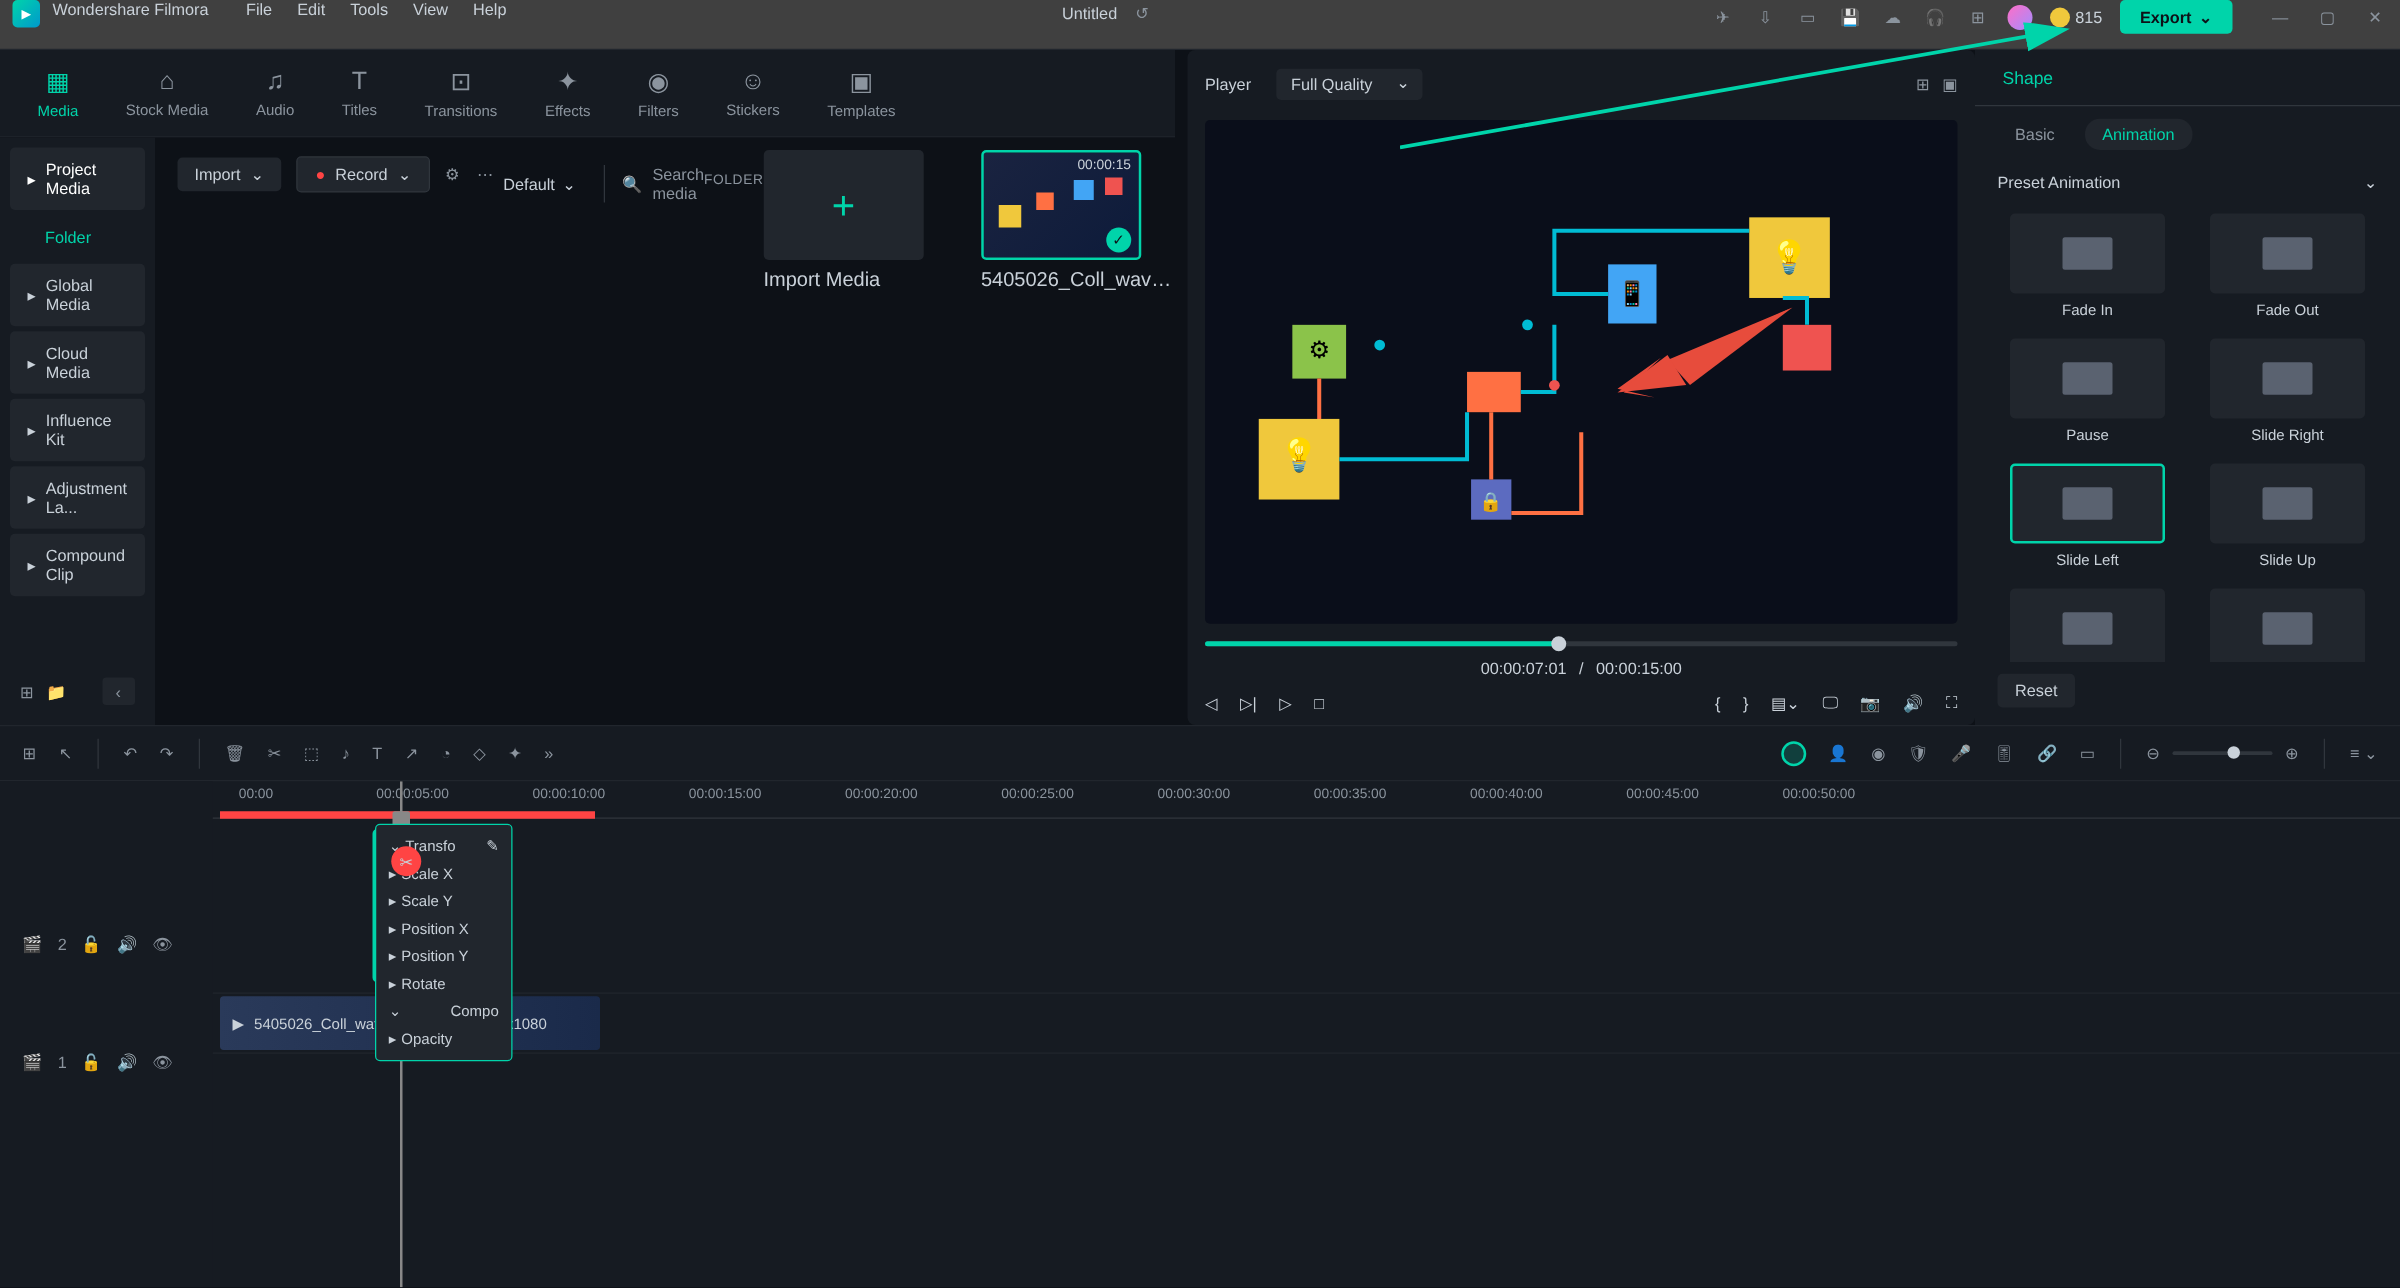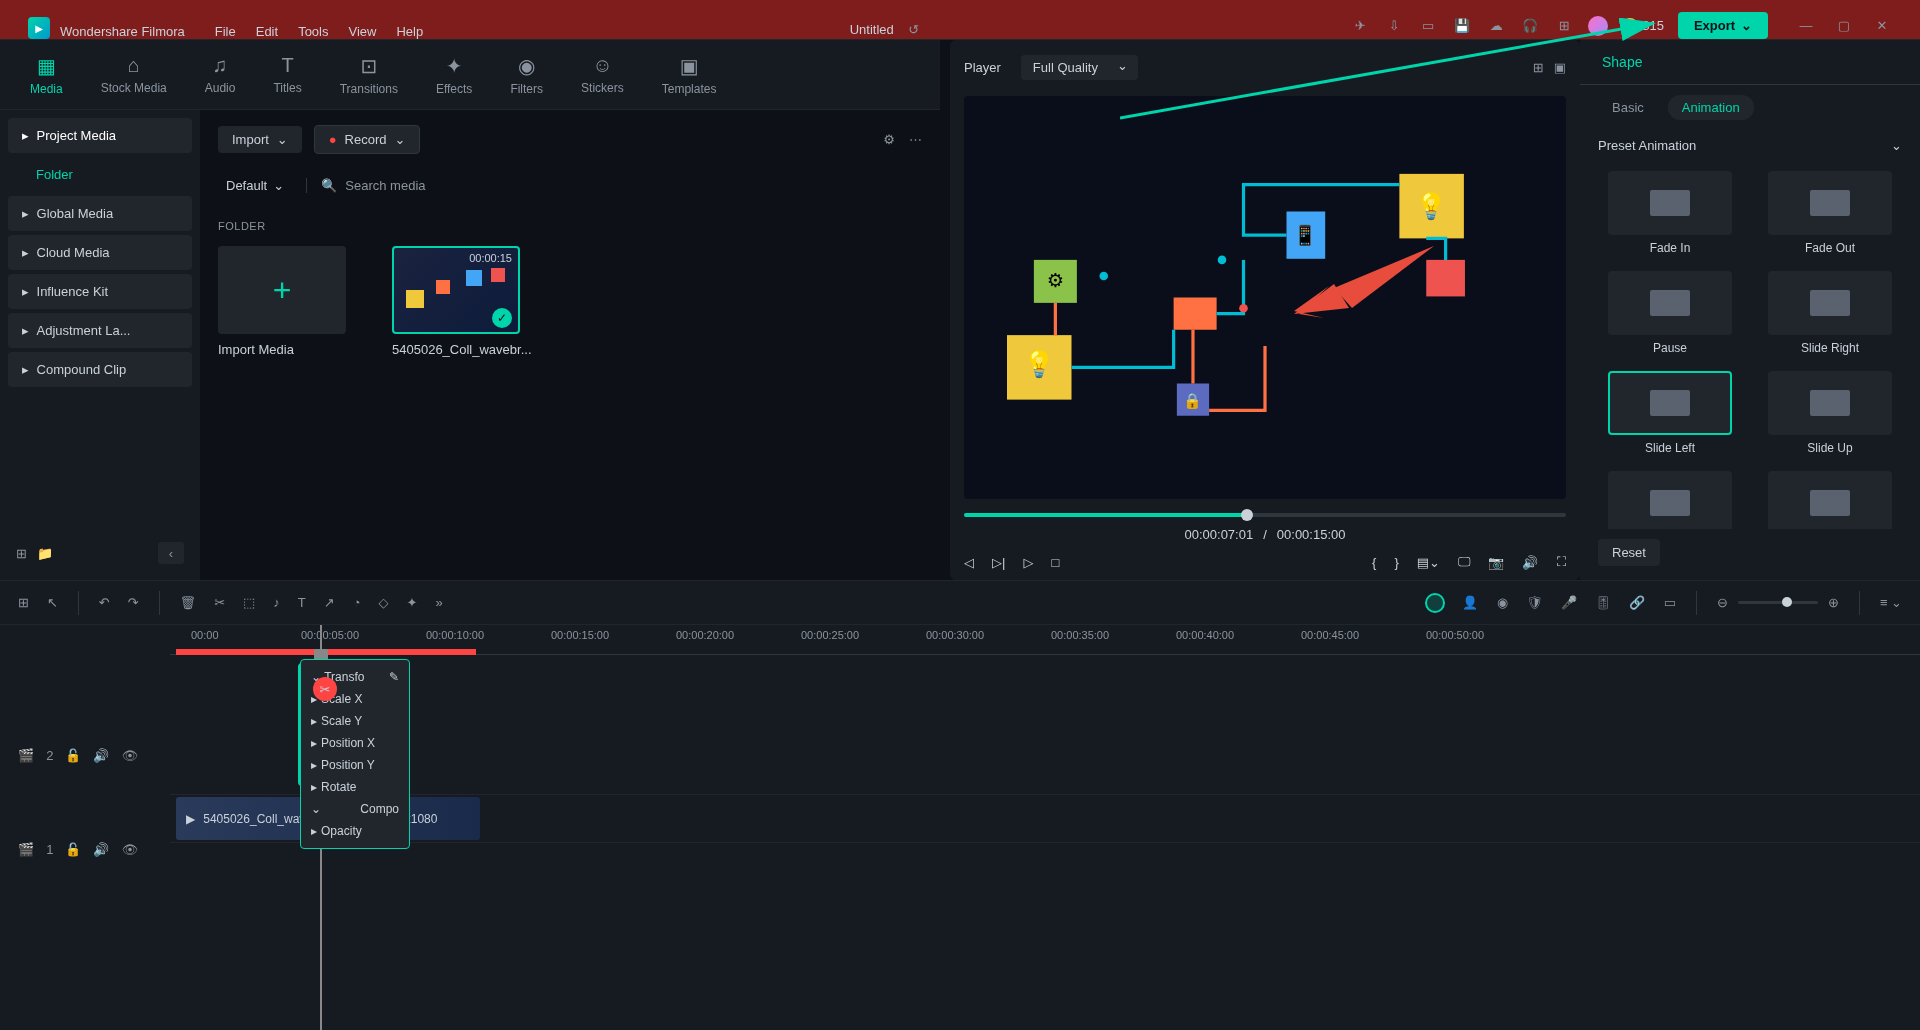--- a/index.html
+++ b/index.html
@@ -1,19 +1,19 @@
 <!DOCTYPE html>
 <html><head>
 <meta charset="utf-8">
 <style>
 * { margin: 0; padding: 0; box-sizing: border-box; font-family: -apple-system, BlinkMacSystemFont, "Segoe UI", Arial, sans-serif; }
 body { background: #0d1117; color: #c9d1d9; overflow: hidden; width: 1920px; height: 1030px; font-size: 13px; }
 
 
-.titlebar { height: 40px; background: #7f1d1d; display: flex; align-items: flex-end; padding: 0 28px; border-bottom: 1px solid #21262d; }
+.titlebar { height: 40px; background: #404040; display: flex; align-items: flex-start; padding: 0 10px; border-bottom: 1px solid #21262d; }
 .logo { width: 22px; height: 22px; background: linear-gradient(135deg, #00d4aa, #0099cc); border-radius: 4px; margin-right: 10px; display: flex; align-items: center; justify-content: center; }
 .logo::before { content: "▶"; color: #fff; font-size: 10px; }
 .app-name { color: #c9d1d9; font-size: 13px; margin-right: 30px; }
 .menubar { display: flex; gap: 20px; }
 .menubar span { color: #c9d1d9; font-size: 13px; cursor: pointer; }
 .title-center { flex: 1; display: flex; align-items: center; justify-content: center; gap: 10px; }
 .title-right { display: flex; align-items: center; gap: 14px; }
 .icon-btn { width: 20px; height: 20px; display: flex; align-items: center; justify-content: center; color: #8b949e; cursor: pointer; }
 .credits { display: flex; align-items: center; gap: 4px; }
 .credits-badge { width: 16px; height: 16px; background: #f0c83c; border-radius: 50%; }
@@ -33,37 +33,37 @@
 .tool-tab .tlabel { font-size: 12px; }
 
 .media-area { flex: 1; display: flex; background: #0d1117; }
 .media-sidebar { width: 200px; background: #161b22; padding: 8px; display: flex; flex-direction: column; gap: 4px; }
 .sidebar-item { padding: 10px 14px; background: #21262d; border-radius: 4px; color: #c9d1d9; font-size: 13px; cursor: pointer; display: flex; align-items: center; gap: 8px; }
 .sidebar-item.active { color: #fff; }
 .sidebar-sub { padding: 10px 28px; color: #00d4aa; font-size: 13px; cursor: pointer; }
 .sidebar-footer { margin-top: auto; padding: 8px; display: flex; align-items: center; gap: 10px; color: #8b949e; }
 .collapse-btn { margin-left: auto; background: #21262d; width: 26px; height: 22px; border-radius: 3px; display: flex; align-items: center; justify-content: center; }
 
-.media-content { flex: 1; padding: 10px 18px; display: flex; flex-direction: column; }
+.media-content { flex: 1; padding: 10px 18px; display: flex; flex-direction: row; }
 .media-toolbar { display: flex; align-items: center; gap: 12px; height: 38px; }
 .import-btn, .record-btn { background: #21262d; padding: 6px 14px; border-radius: 4px; display: flex; align-items: center; gap: 8px; font-size: 13px; }
 .record-btn { border: 1px solid #30363d; }
 .media-toolbar-right { margin-left: auto; display: flex; gap: 14px; color: #8b949e; }
 .search-row { display: flex; align-items: center; gap: 14px; margin-top: 10px; height: 34px; }
 .sort-btn { display: flex; align-items: center; gap: 6px; color: #c9d1d9; padding: 4px 8px; }
 .search-box { flex: 1; display: flex; align-items: center; gap: 8px; border-left: 1px solid #30363d; padding-left: 14px; color: #8b949e; }
 .folder-label { color: #8b949e; font-size: 11px; letter-spacing: 0.5px; margin: 18px 0 14px; }
 .media-grid { display: flex; gap: 16px; }
 .media-card { width: 158px; }
 .media-thumb { width: 128px; height: 88px; background: #21262d; border-radius: 4px; display: flex; align-items: center; justify-content: center; position: relative; }
 .media-thumb.add { color: #00d4aa; font-size: 32px; font-weight: 200; }
 .media-thumb.selected { border: 2px solid #00d4aa; background: linear-gradient(135deg, #1a2340, #0d1b3a); overflow: hidden; }
 .thumb-duration { position: absolute; top: 4px; right: 6px; font-size: 11px; color: #c9d1d9; }
 .thumb-check { position: absolute; bottom: 4px; right: 6px; width: 20px; height: 20px; background: #00d4aa; border-radius: 50%; display: flex; align-items: center; justify-content: center; color: #0d1117; font-size: 12px; }
-.media-label { margin-top: 8px; font-size: 13px; color: #c9d1d9; white-space: nowrap; overflow: hidden; text-overflow: ellipsis; }
+.media-label { margin-top: 8px; font-size: 16px; color: #c9d1d9; white-space: nowrap; overflow: hidden; text-overflow: ellipsis; }
 
 
 .preview { flex: 1; background: #161b22; margin-left: 10px; border-radius: 6px; padding: 10px 14px; display: flex; flex-direction: column; }
 .preview-header { display: flex; align-items: center; gap: 20px; height: 34px; }
 .quality-select { background: #21262d; padding: 5px 40px 5px 12px; border-radius: 4px; position: relative; }
 .quality-select::after { content: "⌄"; position: absolute; right: 10px; top: 3px; }
 .preview-header-right { margin-left: auto; display: flex; gap: 10px; color: #8b949e; }
 .player-canvas { flex: 1; background: #0a0e1a; margin-top: 12px; border-radius: 4px; position: relative; overflow: hidden; }
 .player-progress { margin-top: 14px; height: 4px; background: #30363d; border-radius: 2px; position: relative; }
 .player-progress-fill { position: absolute; left: 0; top: 0; height: 100%; width: 47%; background: #00d4aa; border-radius: 2px; }

